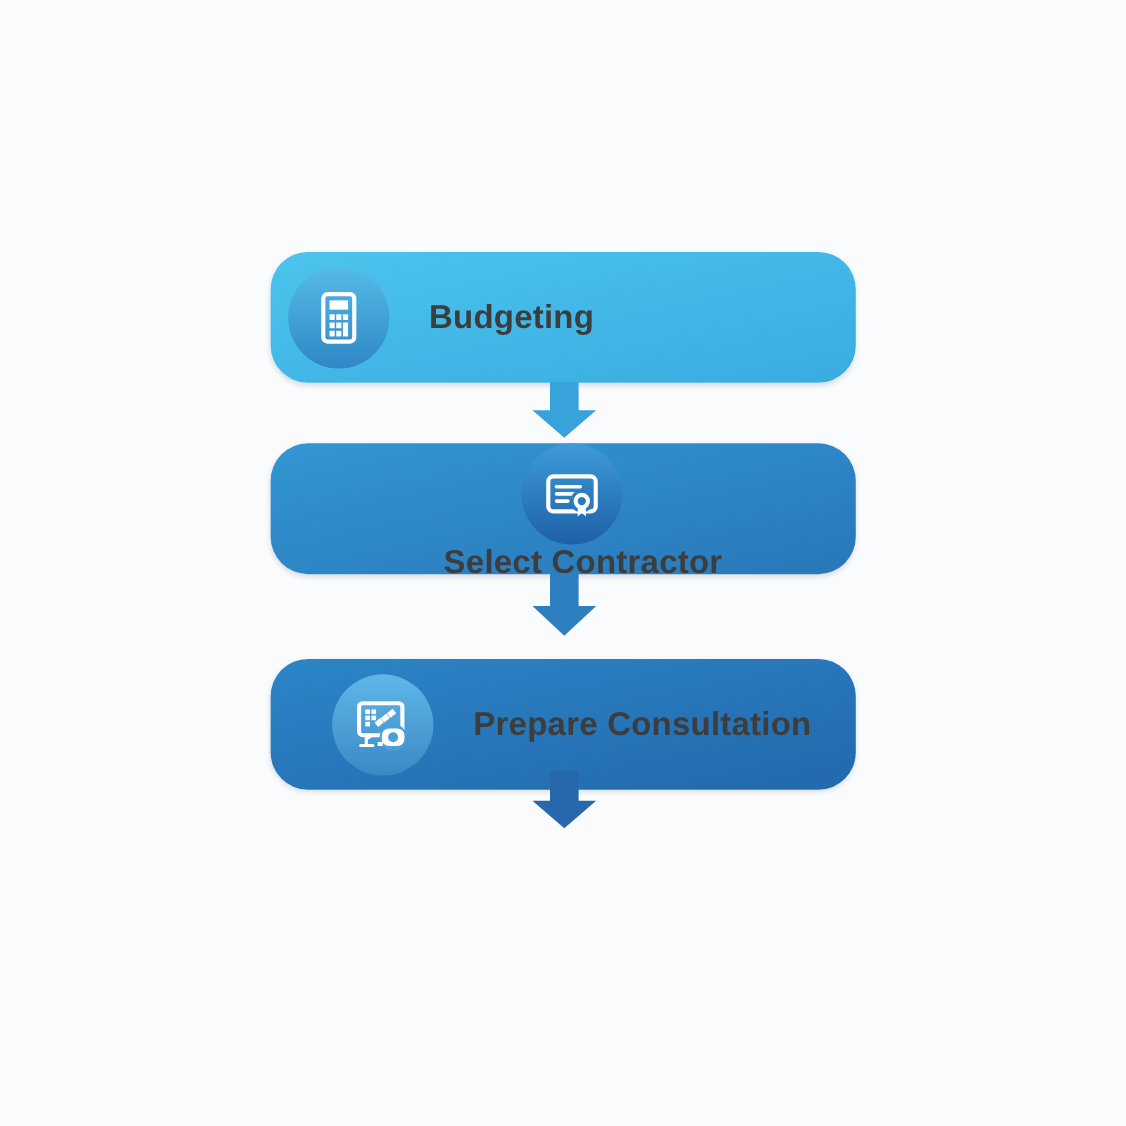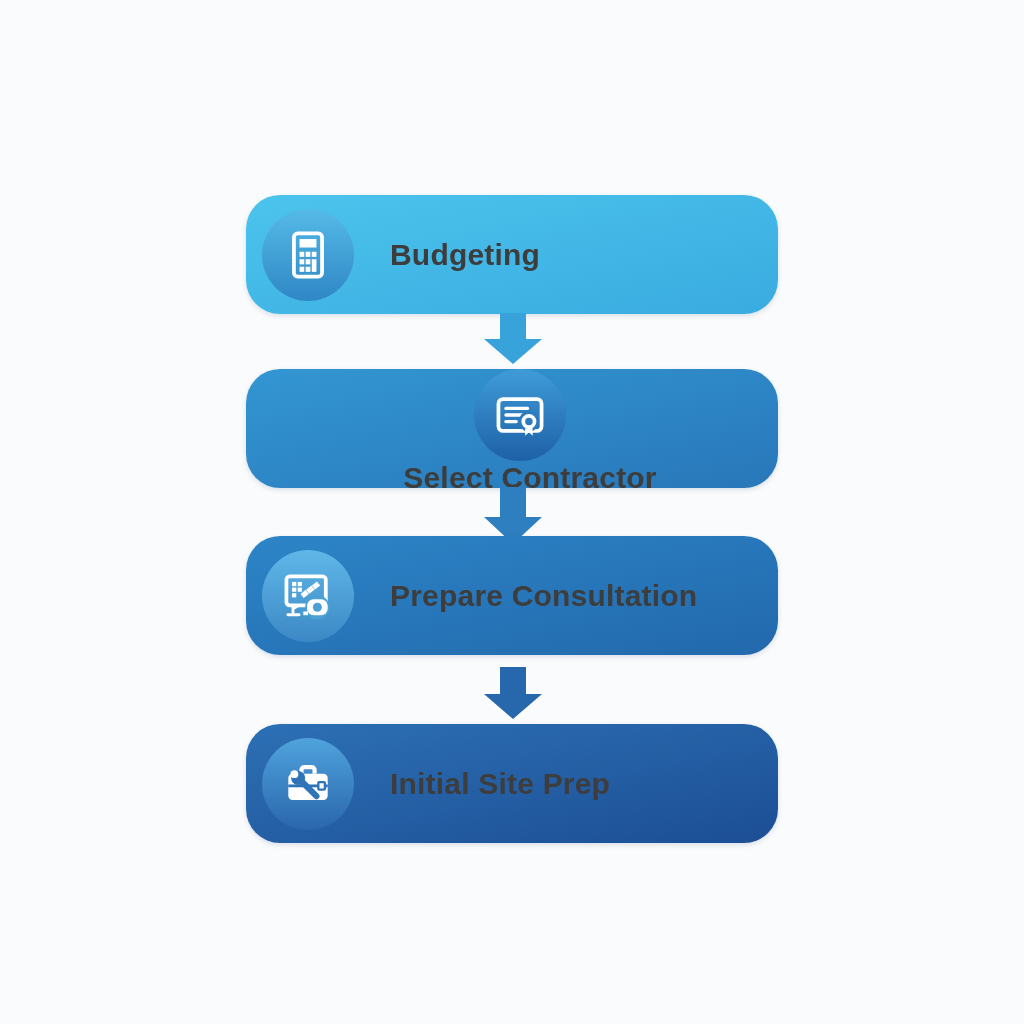--- a/index.html
+++ b/index.html
@@ -2,32 +2,32 @@
 <html><head>
 <meta charset="utf-8">
 <style>
   html,body{margin:0;padding:0;}
   body{
     width:1024px;height:1024px;
     background:#fafbfc;
     font-family:"Liberation Sans", sans-serif;
     position:relative;overflow:hidden;
   }
-  .canvas{position:absolute;inset:0;}
+  .canvas{position:absolute;inset:0;margin-top:34px;}
   .step{
     position:absolute;
     left:246px;width:532px;height:119px;
     border-radius:34px;
     background:linear-gradient(168deg, var(--bt) 0%, var(--bb) 100%);
     display:flex;align-items:center;
     box-shadow:0 2px 5px rgba(25,70,120,0.15);
   }
   .step-0{top:195px;}
   .step-1{top:369px;flex-direction:column;}
-  .step-2{top:536px;}
+  .step-2{top:565px;justify-content:center;}
   .step-3{top:724px;}
   .badge{
     width:92px;height:92px;border-radius:50%;
     margin-left:16px;flex:0 0 auto;
     background:linear-gradient(180deg, var(--gt) 0%, var(--gb) 100%);
     display:flex;align-items:center;justify-content:center;
   }
   .badge svg{color:var(--mid);display:block;}
   .label{
     margin-left:36px;
@@ -118,28 +118,14 @@
     <span class="label" style="color: rgb(61, 61, 61);">Prepare Consultation</span>
   </div>
 
   <div class="arrow arrow-2" style="color: rgb(39, 103, 172);">
     <svg viewBox="0 0 64 57" preserveAspectRatio="none">
       <rect x="19" y="0" width="26" height="29" fill="currentColor"></rect>
       <polygon points="3,27 61,27 32,52" fill="currentColor"></polygon>
     </svg>
   </div>
 
-  <div class="step step-3" style="--bt: #2d70b5; --bb: #1c4e94; --gt: #4fa3dd; --gb: #2a66ac; --mid: #2e74b7;">
-    <div class="badge">
-      <svg width="60" height="60" viewBox="0 0 64 64">
-        <path d="M25 21 v-4 a3 3 0 0 1 3 -3 h8 a3 3 0 0 1 3 3 v4" fill="none" stroke="#fff" stroke-width="4.5"></path>
-        <rect x="11" y="21" width="42" height="28" rx="4.5" fill="#fff"></rect>
-        <rect x="11" y="32.5" width="42" height="3" fill="currentColor"></rect>
-        <rect x="43" y="30" width="7" height="8" rx="1" fill="#fff" stroke="currentColor" stroke-width="2.5"></rect>
-        <line x1="24" y1="28" x2="41" y2="45" stroke="currentColor" stroke-width="6.5" stroke-linecap="round"></line>
-        <circle cx="21.5" cy="25.5" r="7.5" fill="currentColor"></circle>
-        <circle cx="17.5" cy="21.5" r="4.2" fill="#fff"></circle>
-      </svg>
-    </div>
-    <span class="label" style="color: rgb(61, 61, 61);">Initial Site Prep</span>
-  </div>
 
 </div>
 
 </body></html>

